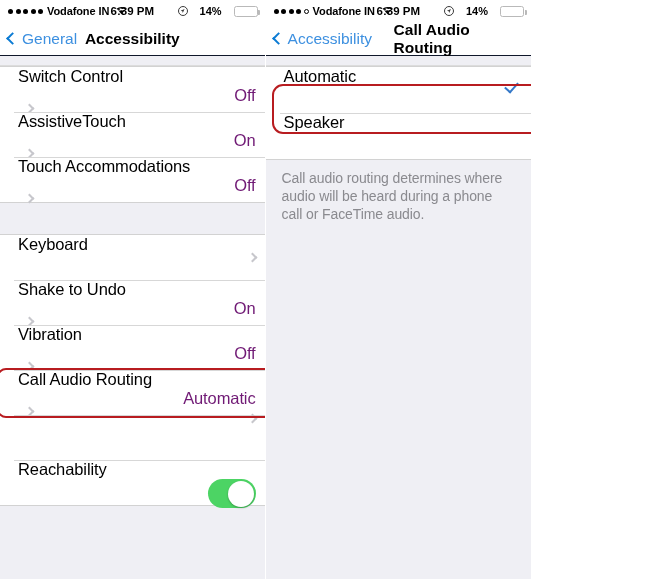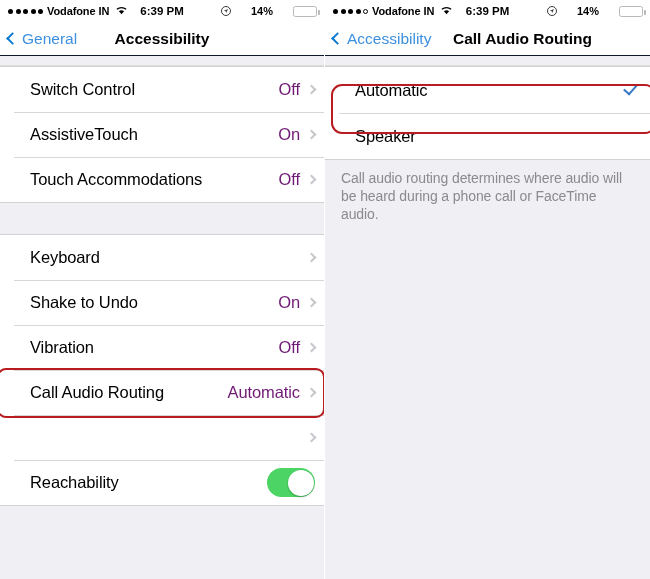--- a/index.html
+++ b/index.html
@@ -2,21 +2,21 @@
 <html><head>
 <meta charset="utf-8">
 <style>
   * { margin:0; padding:0; box-sizing:border-box; }
   html, body {
     width:650px; height:579px;
     background:#ffffff;
     font-family:"Liberation Sans", sans-serif;
     -webkit-font-smoothing:antialiased;
   }
-  .screens { display:flex; width:650px; height:579px; }
+  .screens { display:flex; width:531px; height:579px; }
   .phone { width:325px; height:579px; position:relative; background:#EFEFF4; overflow:hidden; }
   .phone.left  { border-right:1px solid #ffffff; }
 
   
   .statusbar {
     height:22px; background:#ffffff;
     display:flex; align-items:center;
     font-size:11px; font-weight:bold; color:#000;
     position:relative;
   }
@@ -24,21 +24,21 @@
   .dots { display:flex; gap:2.5px; align-items:center; }
   .dot { width:5px; height:5px; border-radius:50%; background:#000; }
   .dot.hollow { background:transparent; border:1px solid #000; width:5px; height:5px; }
   .carrier { font-size:11px; font-weight:bold; letter-spacing:-.1px; }
   .wifi { display:inline-block; margin-left:2px; }
   .sb-center {
     position:absolute; left:0; right:0; text-align:center;
     font-size:11.5px; font-weight:bold; pointer-events:none;
   }
   .sb-right {
-    margin-left:auto; display:flex; align-items:center; gap:20px;
+    margin-left:auto; display:flex; align-items:center; gap:12px;
     padding-right:7px; position:relative; z-index:2;
   }
   .loc-icon {
     width:10px; height:10px; border:1.2px solid #3a3a3a; border-radius:50%;
     position:relative;
   }
   .loc-icon:after {
     content:""; position:absolute; left:2px; top:2px;
     width:4px; height:4px; background:#3a3a3a;
     clip-path:polygon(100% 0, 0 45%, 45% 55%, 55% 100%);
@@ -70,22 +70,22 @@
     position:absolute; left:0; right:0; text-align:center;
     font-size:15.5px; font-weight:bold; color:#000; pointer-events:none;
   }
   .navbar.right-nav .nav-title { text-align:left; left:128px; }
 
   
   .gap { background:#EFEFF4; }
   .gap.t1 { height:10px; border-bottom:1px solid #dcdcdc; }
   .group { background:#ffffff; border-top:1px solid #d2d2d2; border-bottom:1px solid #d2d2d2; }
   .row {
-    height:45px; display:flex; align-items:center;
-    padding:0 9px 0 30px; position:relative; background:#ffffff;
+    height:45px; display:flex; 
+    padding:0 9px 0 18px; position:relative; background:#ffffff;flex-direction:column;
   }
   .row + .row:before {
     content:""; position:absolute; left:14px; right:0; top:0;
     height:1px; background:#d7d7d7;
   }
   .row-label { font-size:16.5px; color:#000; letter-spacing:-.1px; }
   .row-value { margin-left:auto; font-size:16.5px; color:#701a75; letter-spacing:-.1px; }
   .chev {
     width:7px; height:7px; border-top:2px solid #c7c7cc; border-right:2px solid #c7c7cc;
     transform:rotate(45deg); margin-left:9px; flex:0 0 auto;

